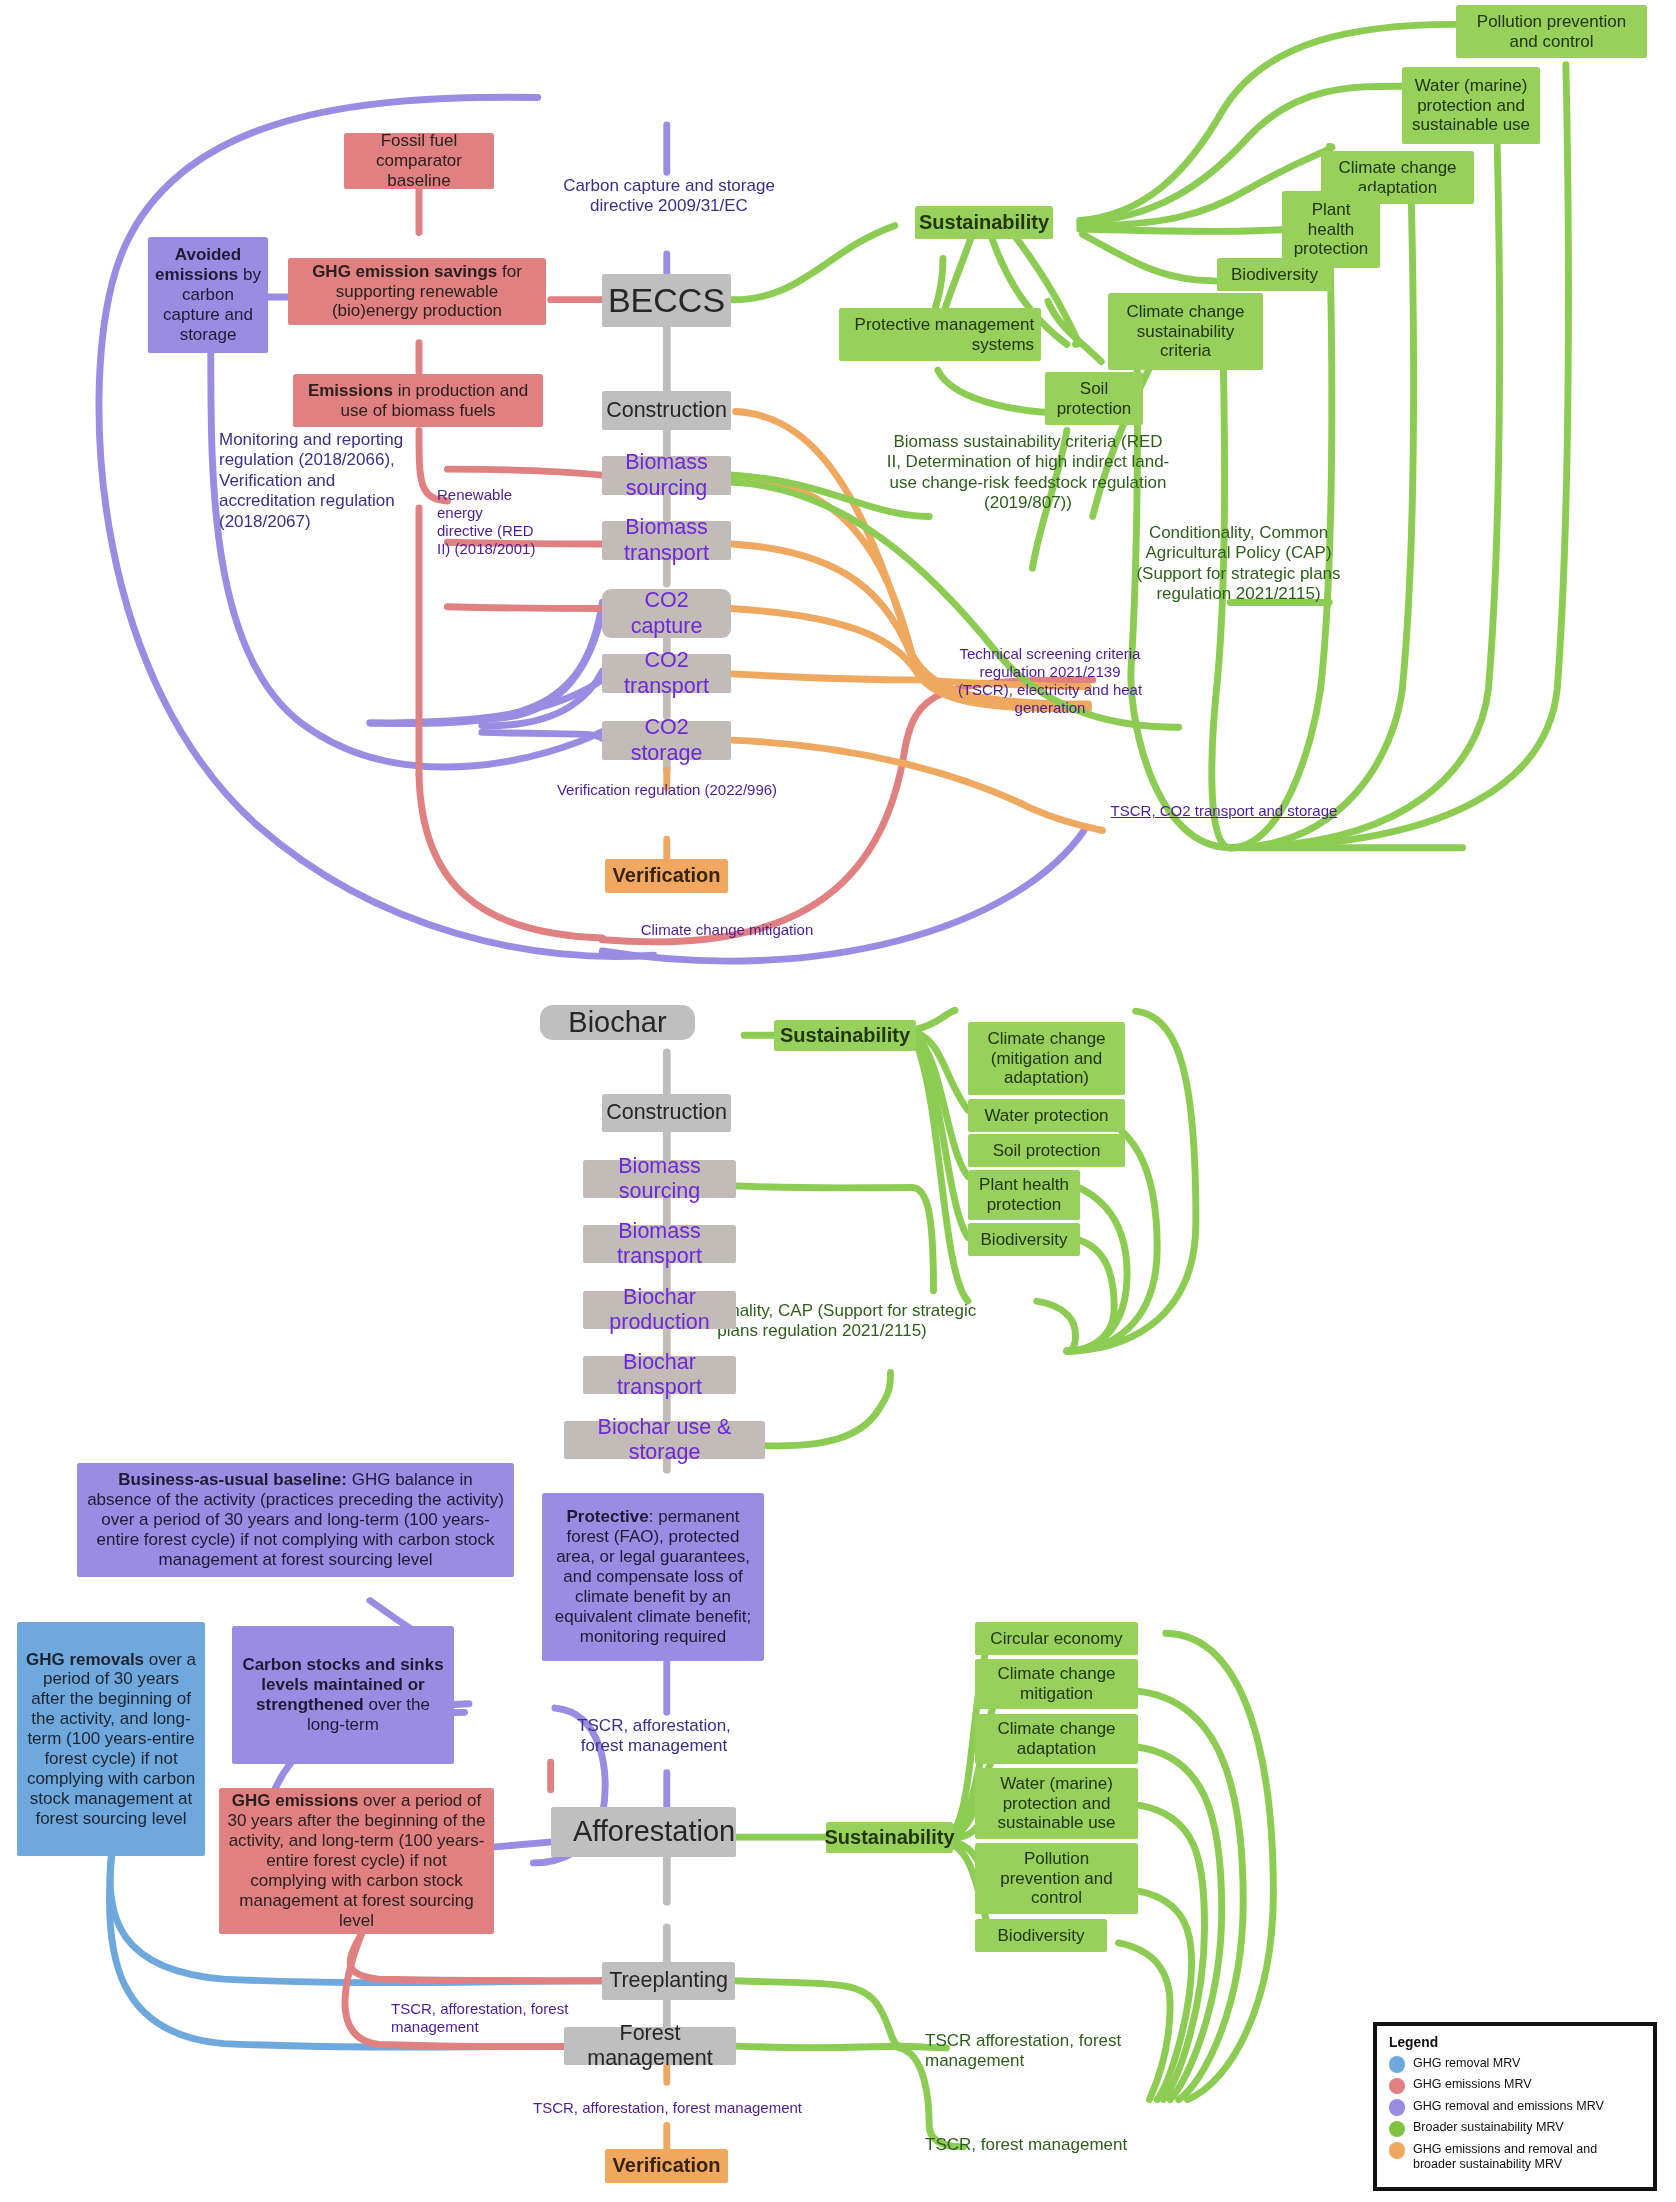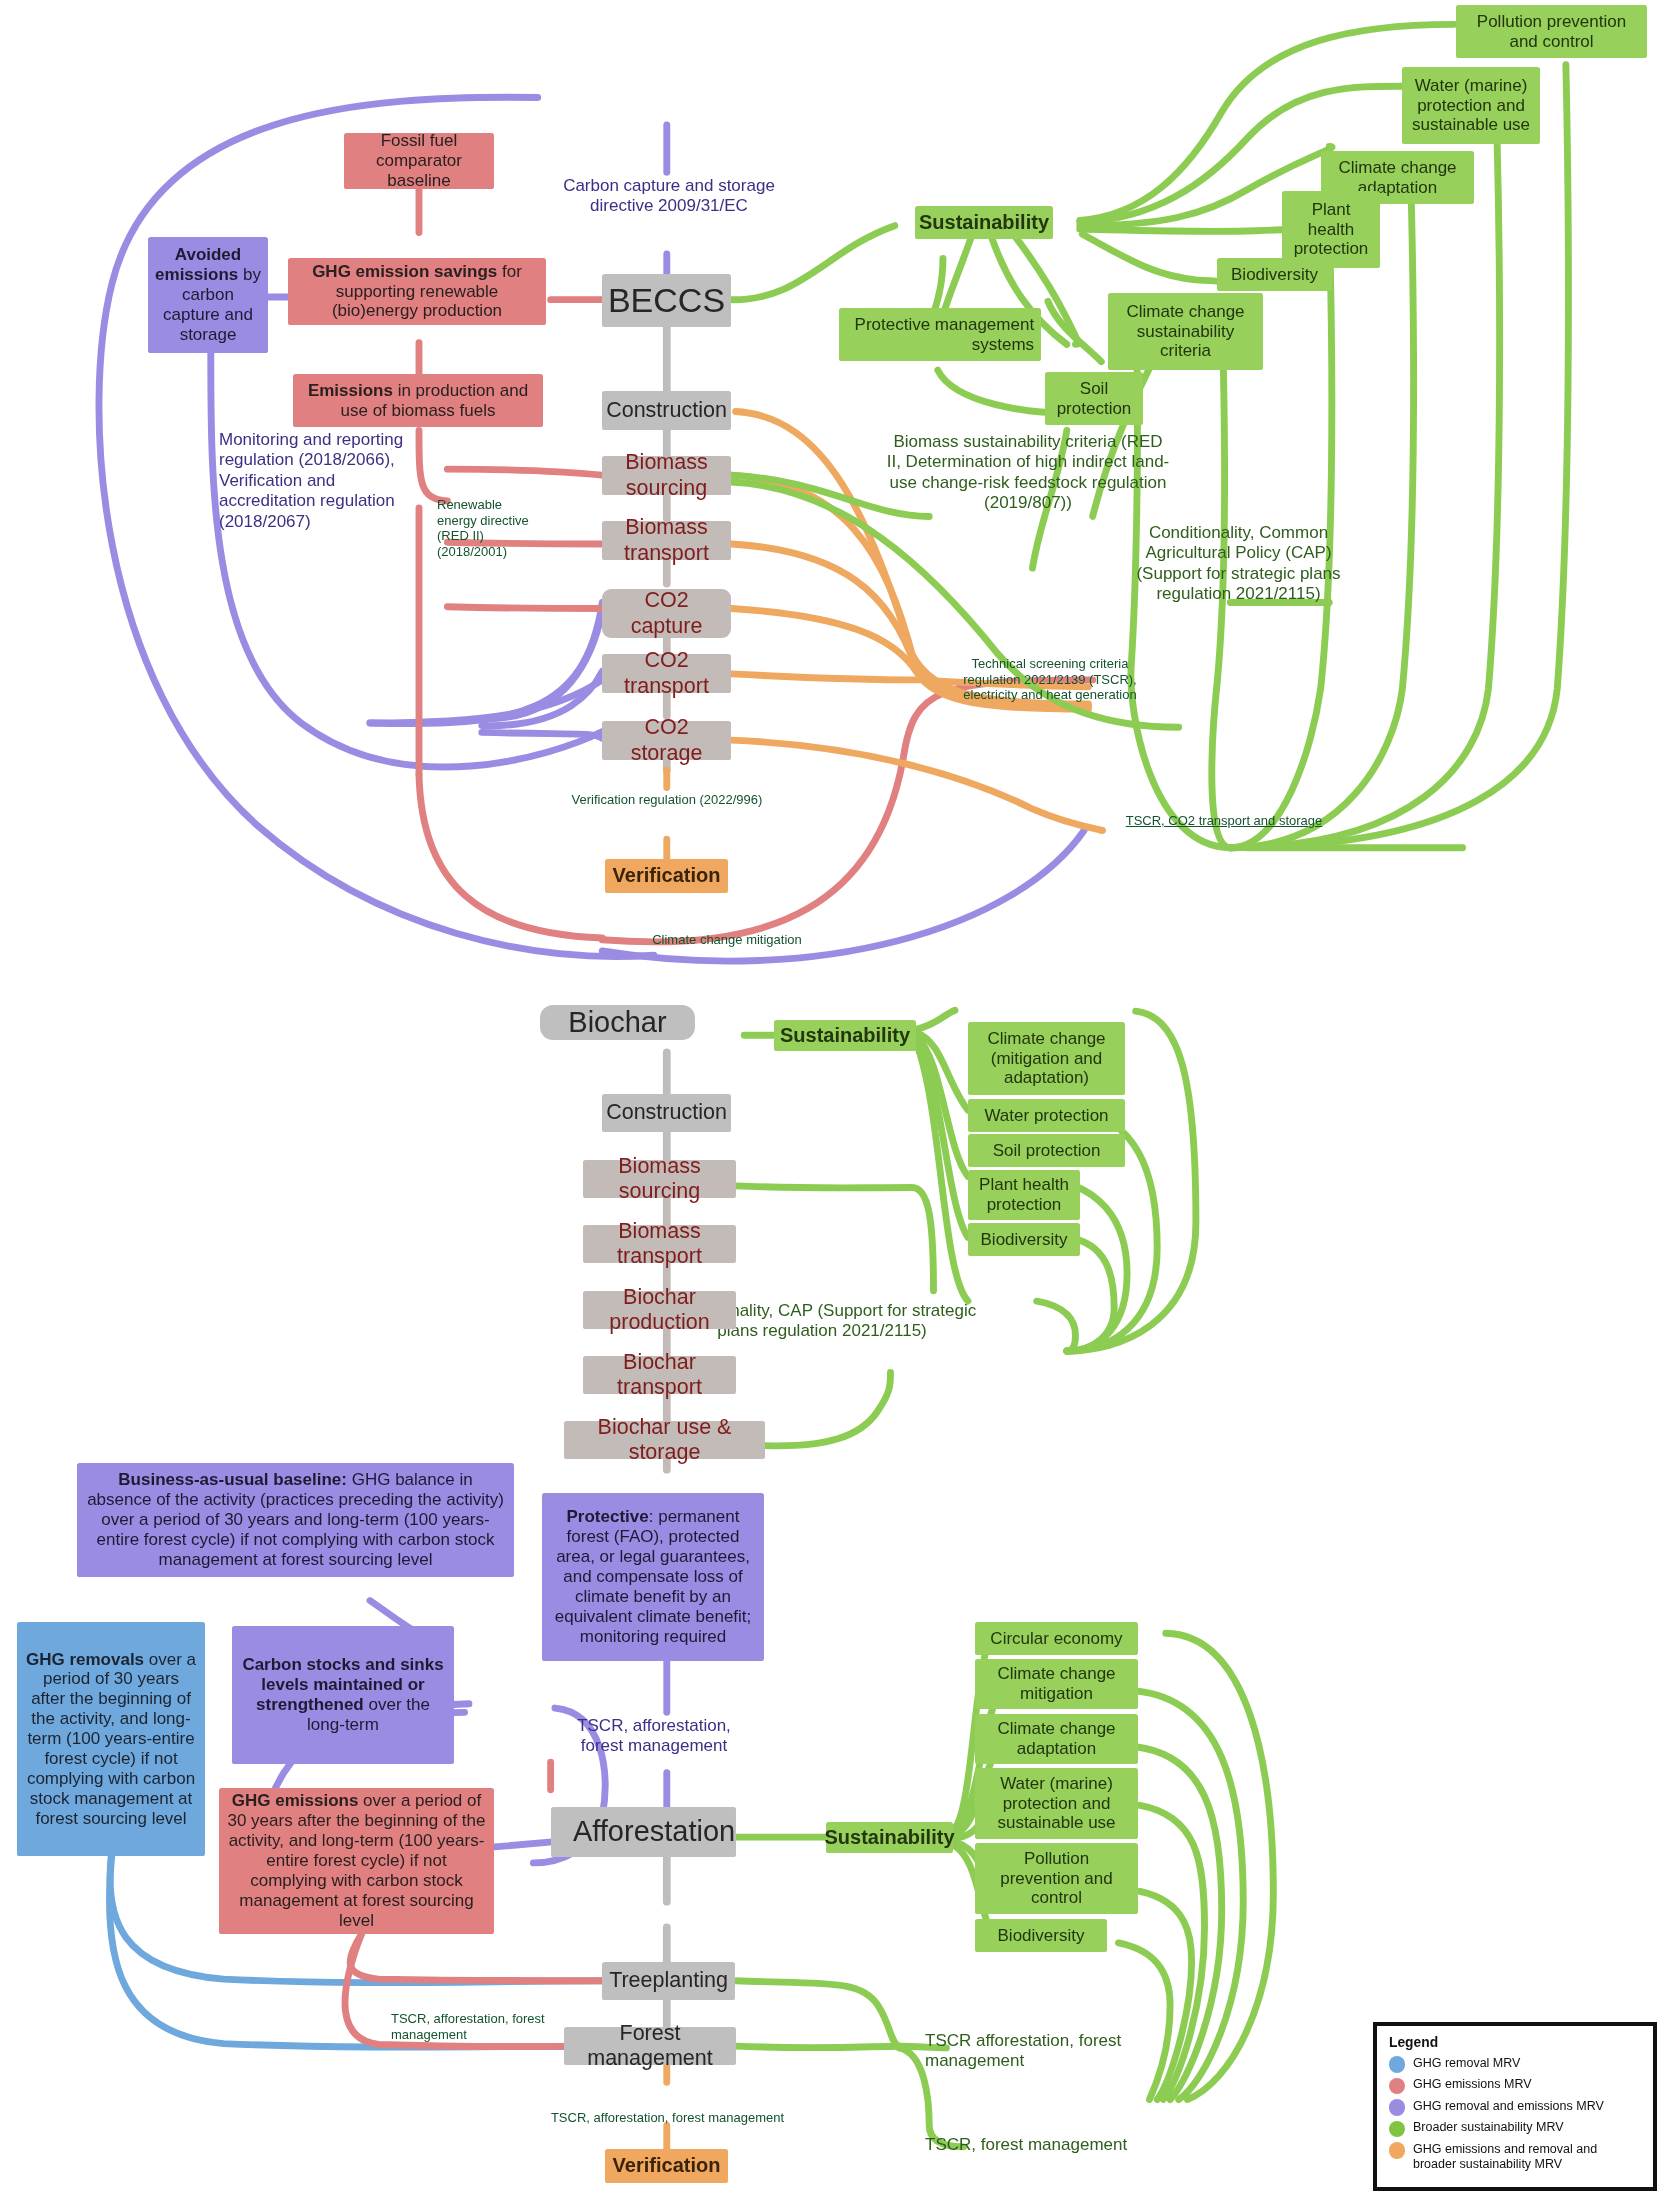--- a/index.html
+++ b/index.html
@@ -27,21 +27,21 @@
     align-items:center;
     justify-content:center;
     text-align:center;
     line-height:1.17;
     border-radius:2.6px;
     padding:4.3px 6.9px;
     z-index:5;
   }
   
   .n-grey   { background:#bfbfbf; color:#262626; }
-  .n-grey2  { background:#c3bbb8; color:#7f1d1d; }
+  .n-grey2  { background:#c3bbb8; color:#6d28d9; }
   .n-red    { background:#e08080; color:#2b2020; }
   .n-purple { background:#9b8ce3; color:#1f1a33; }
   .n-blue   { background:#6fa8dc; color:#1b2430; }
   .n-green  { background:#97d05a; color:#23360f; }
   .n-orange { background:#f0a860; color:#3a2408; }
 
   .title-xl{ font-size:34px; font-weight:400; }
   .title-lg{ font-size:29px; font-weight:400; }
   .stage   { font-size:21.5px; font-weight:400; }
   .boxtext { font-size:17px; font-weight:400; }
@@ -49,21 +49,21 @@
   .chip    { font-size:20px; font-weight:700; }
   .chip-n  { font-size:17px; font-weight:400; }
 
   .edgelabel{
     position:absolute;
     text-align:center;
     line-height:1.2;
     z-index:4;
   }
   .lab-purple{ color:#3b2f86; font-size:17px; }
-  .lab-brown { color:#14532d; font-size:13px;margin-top:11px; }
+  .lab-brown { color:#4c1d95; font-size:15px; }
   .lab-green { color:#2f5d1c; font-size:17px; }
 
   
   #legend{
     position:absolute;
     left:1373px; top:2022px;
     width:284px; height:169px;
     border:4.3px solid #111;
     background:#fff;
     box-sizing:border-box;

